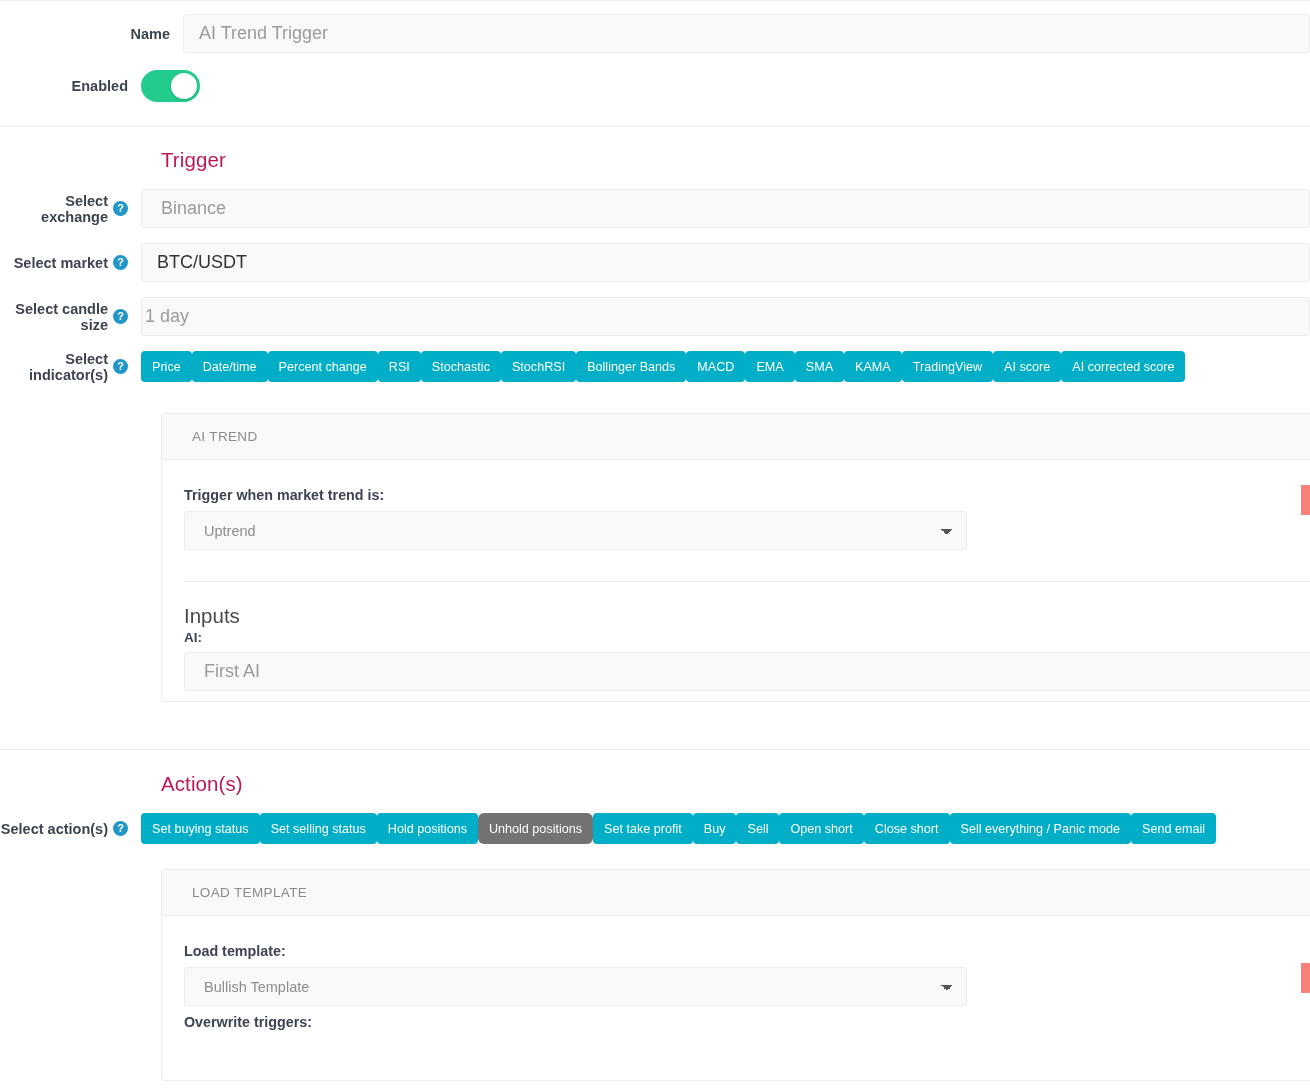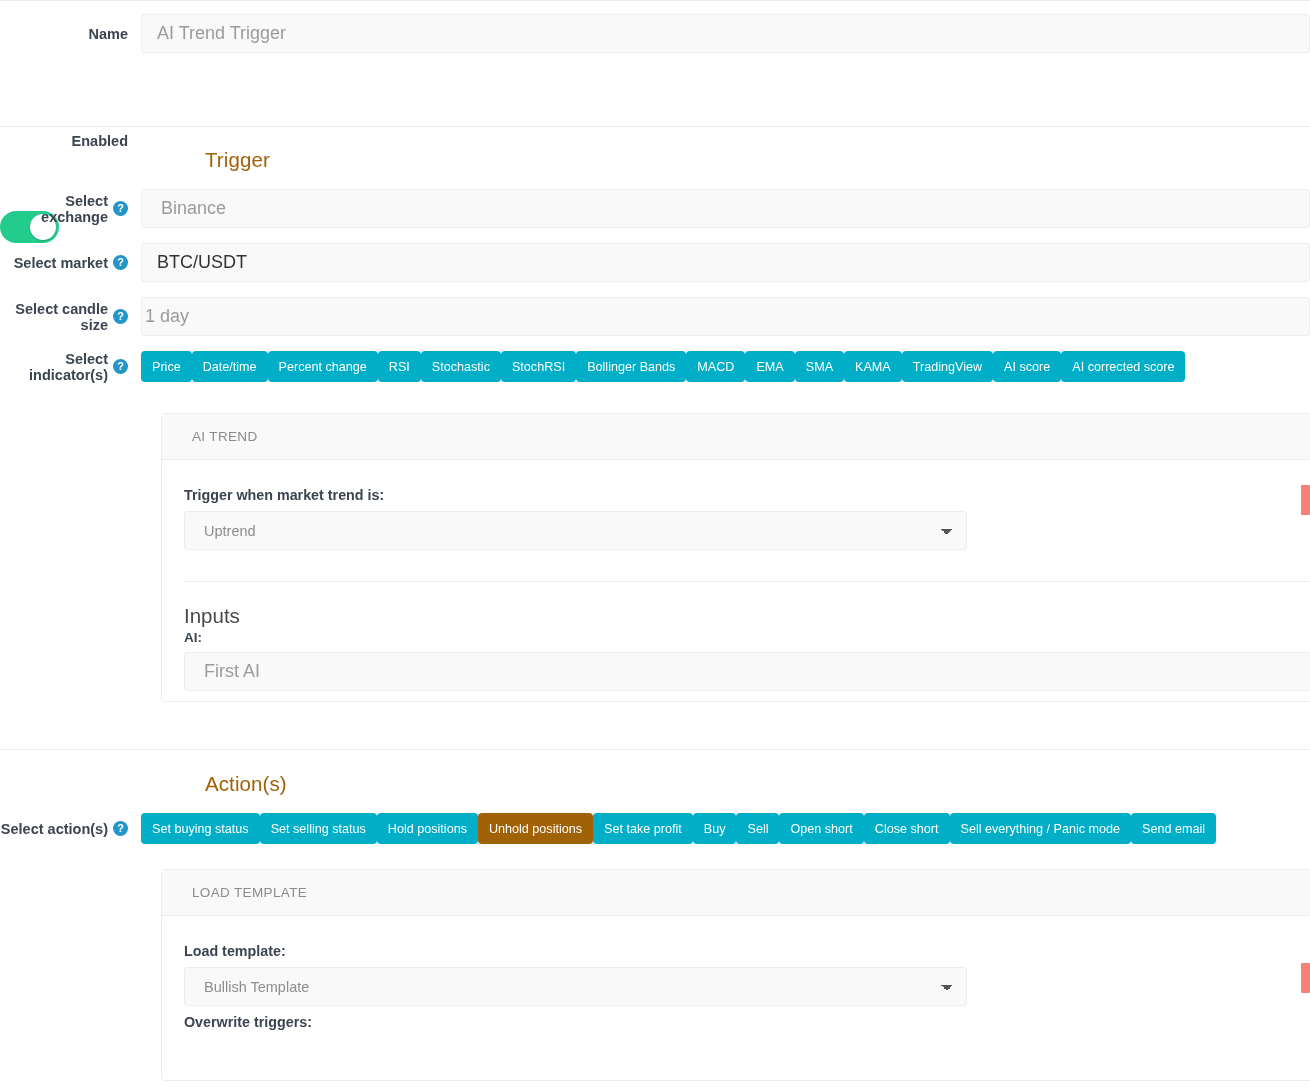--- a/index.html
+++ b/index.html
@@ -116,24 +116,23 @@
     font-family: "Liberation Sans", sans-serif;
     white-space: nowrap;
     cursor: pointer;
     display: inline-flex;
     align-items: center;
   }
 
   
   .sec-title {
     font-size: 20.5px;
-    color: #a16207;
+    color: #be185d;
     font-weight: 400;
     letter-spacing: .1px;
-    margin-left: 44px;
   }
   .hr-full { height: 1px; background: #ededed; width: 100%; }
 
   
   .card {
     border: 1px solid #ededed;
     border-radius: 3px;
     background: #ffffff;
   }
   .card-head {
@@ -180,29 +179,29 @@
   }
 </style>
 </head>
 <body>
 
 <div class="page">
 
   <div class="abs" style="left:0;top:0;width:1310px;height:1px;background:#ededed;"></div>
 
   <div class="abs row" style="left:0;top:14px;width:1310px;">
-    <div class="lbl-col" style="height:39px;">
+    <div class="lbl-col" style="height:39px;margin-left:42px;">
       <span>Name</span>
     </div>
     <div class="ctl-col" style="padding-right:0;">
       <div class="inp">AI Trend Trigger</div>
     </div>
   </div>
 
-  <div class="abs row" style="left:0;top:70px;width:1150px;flex-direction:column;">
+  <div class="abs row" style="left:0;top:70px;width:1150px;">
     <div class="lbl-col" style="height:32px;">
       <span>Enabled</span>
     </div>
     <div class="ctl-col">
       <button class="toggle" style="background: rgb(35, 204, 141);">
         <span class="knob"></span>
       </button>
     </div>
   </div>
 
@@ -285,21 +284,21 @@
 
   <div class="abs row" style="left:0;top:813px;width:1310px;">
     <div class="lbl-col" style="height:31px;">
       <span>Select action(s)</span>
       <span class="help-icon" style="background: rgb(33, 150, 201);">?</span>
     </div>
     <div class="ctl-col pills" id="action-pills">
         <button class="pill" style="background: rgb(0, 174, 199);">Set buying status</button>
         <button class="pill" style="background: rgb(0, 174, 199);">Set selling status</button>
         <button class="pill" style="background: rgb(0, 174, 199);">Hold positions</button>
-        <button class="pill" style="background: #a16207;">Unhold positions</button>
+        <button class="pill" style="background: #737373; border-radius: 6px;">Unhold positions</button>
         <button class="pill" style="background: rgb(0, 174, 199);">Set take profit</button>
         <button class="pill" style="background: rgb(0, 174, 199);">Buy</button>
         <button class="pill" style="background: rgb(0, 174, 199);">Sell</button>
         <button class="pill" style="background: rgb(0, 174, 199);">Open short</button>
         <button class="pill" style="background: rgb(0, 174, 199);">Close short</button>
         <button class="pill" style="background: rgb(0, 174, 199);">Sell everything / Panic mode</button>
         <button class="pill" style="background: rgb(0, 174, 199);">Send email</button>
       </div>
   </div>
 

